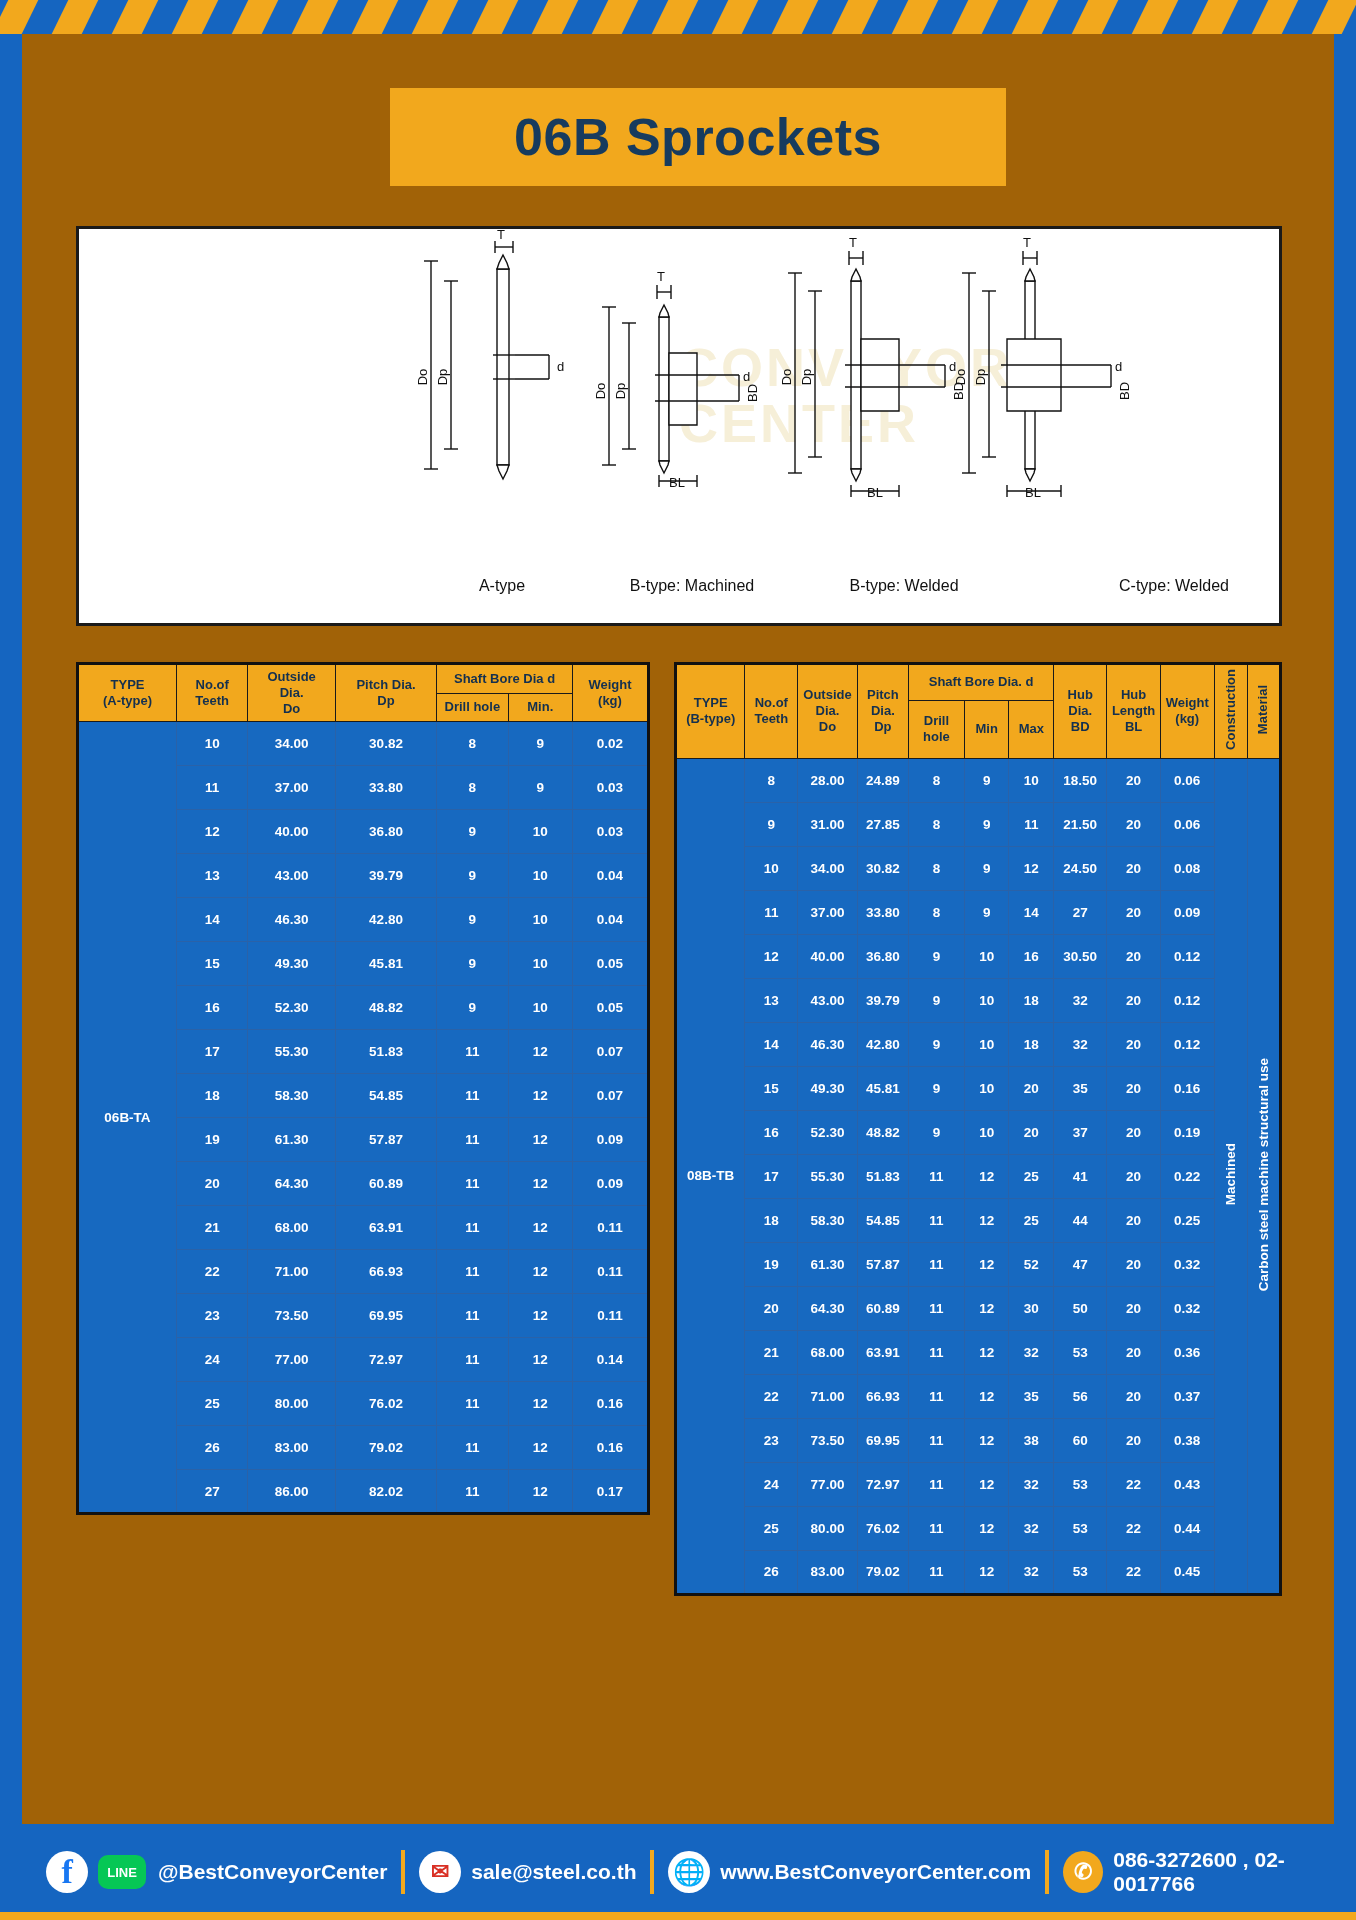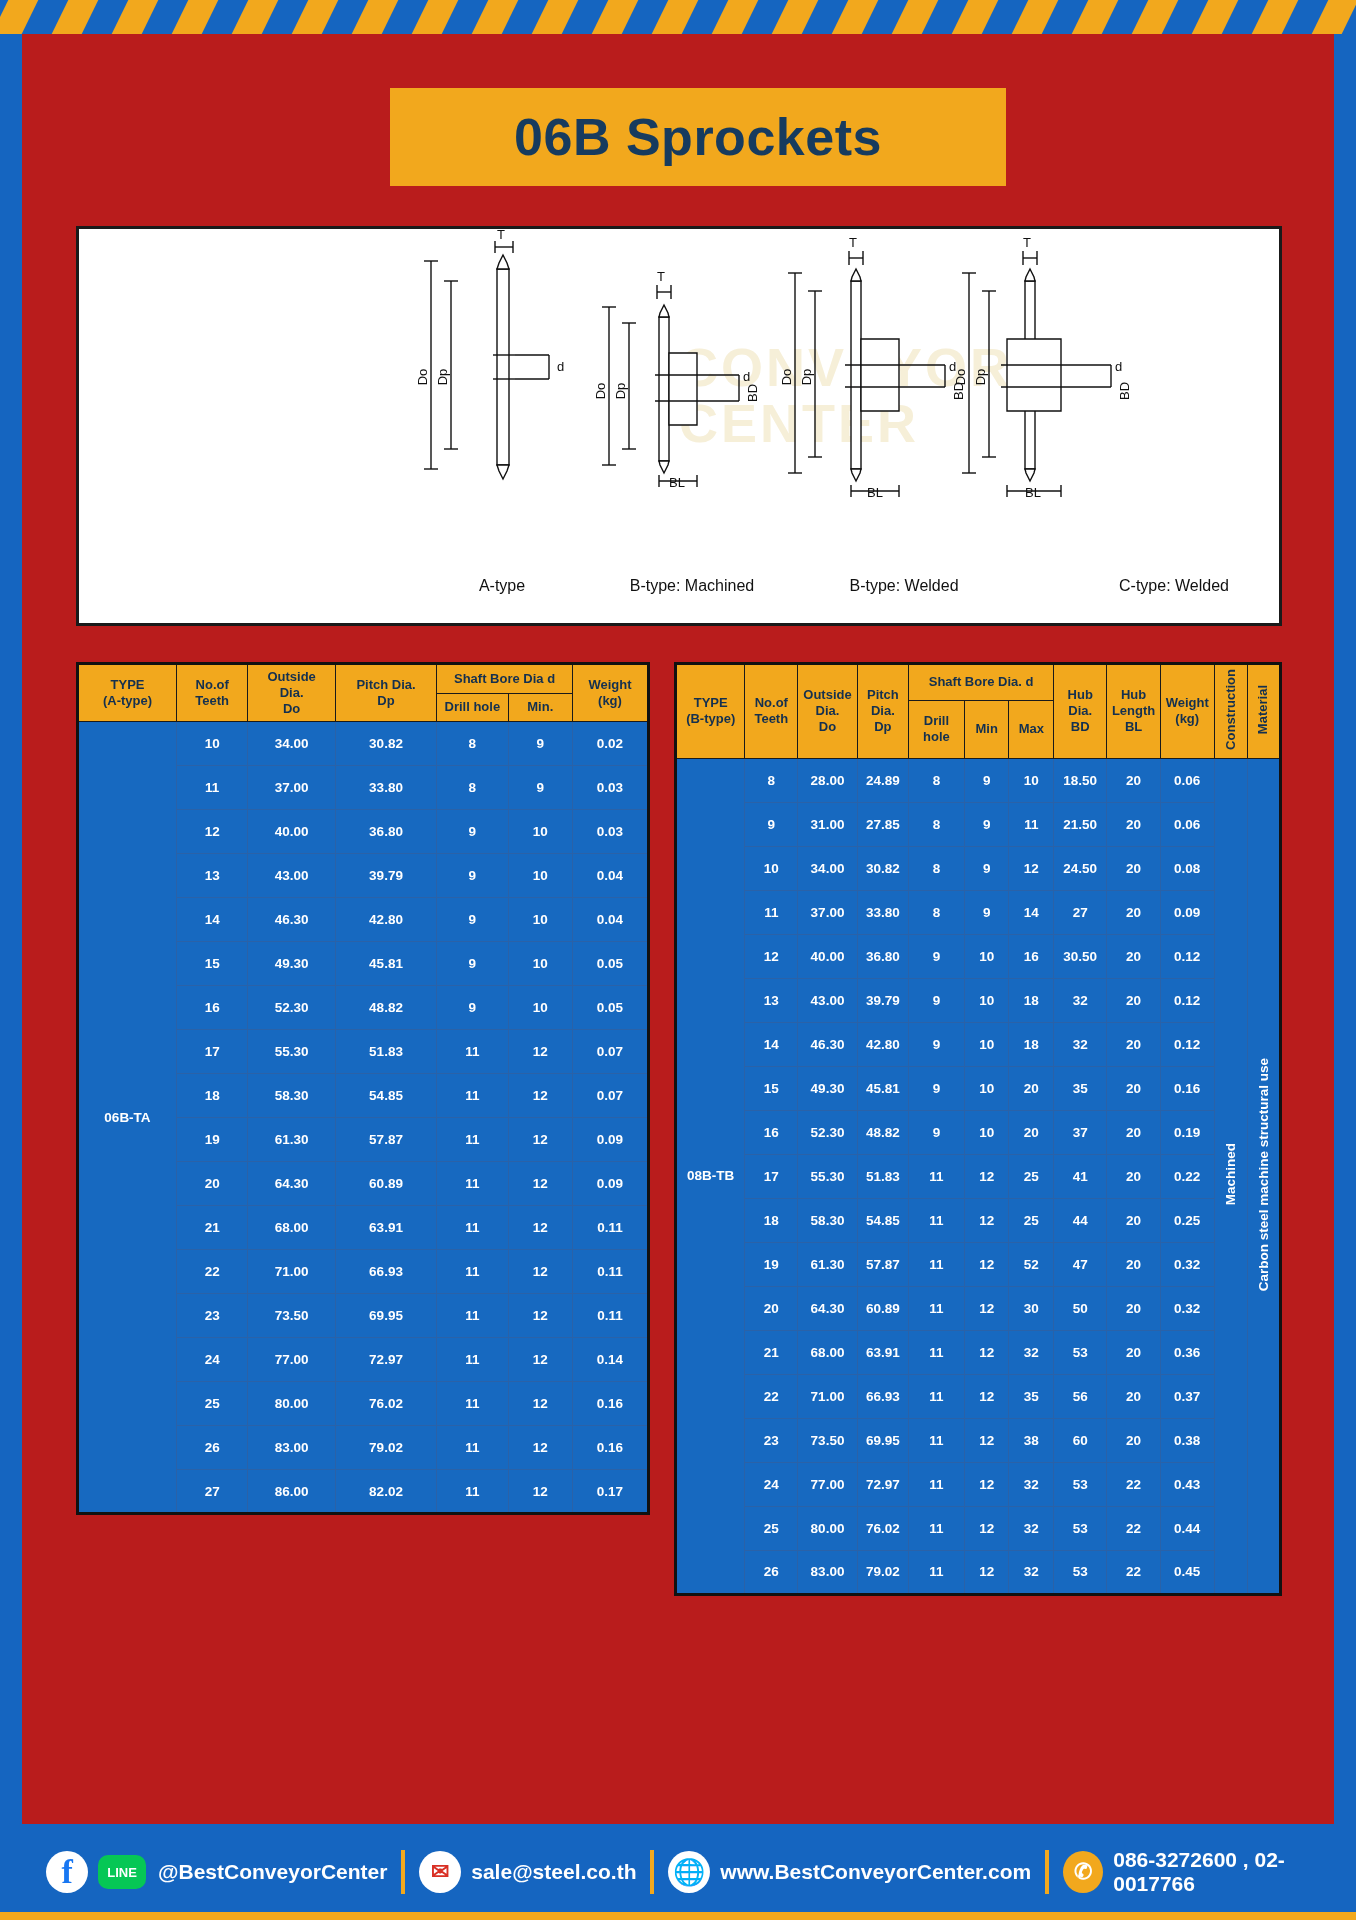--- a/index.html
+++ b/index.html
@@ -21,21 +21,21 @@
     position:absolute; top:-6px; width:34px; height:46px;
     background:#f2a81d;
     transform:skewX(-26deg);
   }
   .chev.blue { background:#1565c0; }
 
   .page {
     position:absolute;
     left:22px; top:34px;
     width:1312px; height:1790px;
-    background:#b91c1c;
+    background:#a16207;
   }
   
   .title-bar {
     position:absolute; left:368px; top:54px;
     width:616px; height:98px;
     background:#f2a81d;
     display:flex; align-items:center; justify-content:center;
   }
   .title-bar .title {
     font-size:52px; font-weight:bold; color:#173b5e; letter-spacing:.5px;

